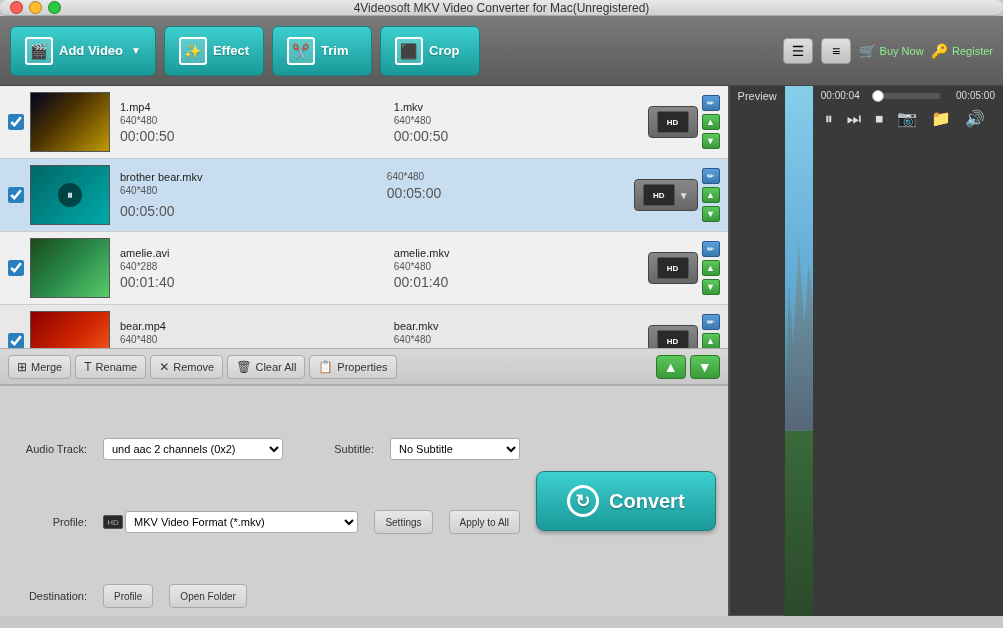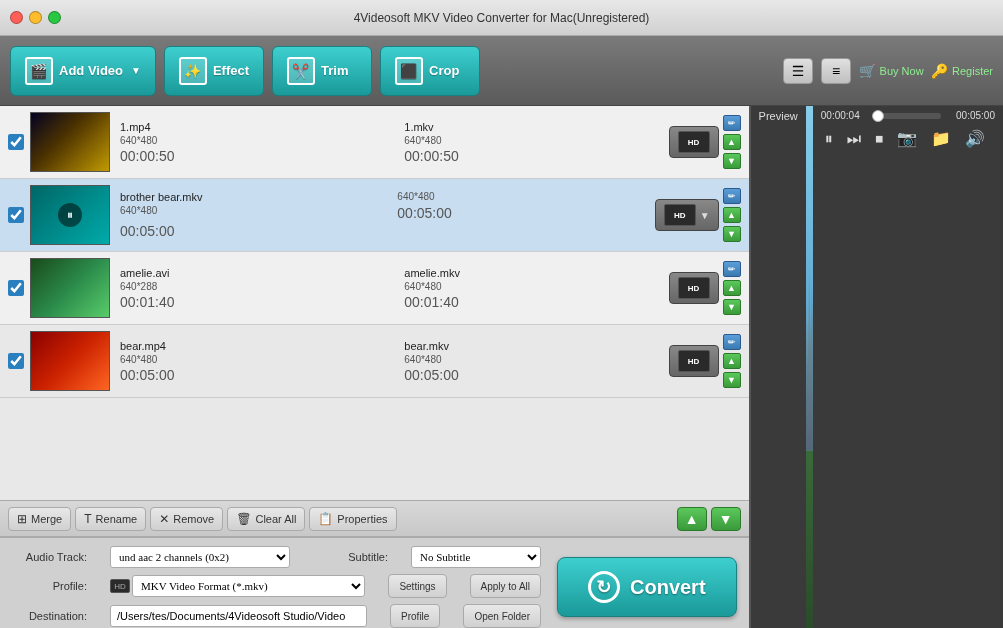--- a/index.html
+++ b/index.html
@@ -6,26 +6,27 @@
     body {
       font-family: -apple-system, 'Helvetica Neue', Arial, sans-serif;
       font-size: 11px;
       background: #c8c8c8;
       width: 1003px;
       height: 628px;
       overflow: hidden;
     }
     .titlebar {
       background: linear-gradient(to bottom, #e8e8e8, #d0d0d0);
-      height: 36px;
+      height: 16px;
       display: flex;
       align-items: center;
       justify-content: center;
       border-bottom: 1px solid #aaa;
       position: relative;
+      border-radius: 7px;
     }
     .titlebar-buttons {
       position: absolute;
       left: 10px;
       display: flex;
       gap: 6px;
       align-items: center;
     }
     .tb-btn {
       width: 13px; height: 13px; border-radius: 50%;
@@ -366,38 +367,38 @@
     }
     .vol-fill {
       height: 100%;
       background: #aaa;
       border-radius: 2px;
       width: 70%;
     }
     .settings-row {
       display: flex;
       align-items: center;
-      gap: 23px;
+      gap: 16px;
+      margin-top: 44px;
     }
     .settings-label {
       color: #333;
       font-size: 11px;
       min-width: 75px;
       text-align: right;
       font-weight: 500;
     }
     .settings-select {
       background: white;
       border: 1px solid #aaa;
       border-radius: 3px;
       padding: 2px 4px;
       font-size: 11px;
       cursor: pointer;
       height: 22px;
-      font-family: Liberation Serif, serif;
     }
     .settings-input {
       background: white;
       border: 1px solid #aaa;
       border-radius: 3px;
       padding: 2px 6px;
       font-size: 11px;
       height: 22px;
       flex: 1;
     }
@@ -661,21 +662,20 @@
             <select class="settings-select" style="flex:1;">
               <option>MKV Video Format (*.mkv)</option>
             </select>
           </div>
           <button class="settings-btn">Settings</button>
           <button class="settings-btn">Apply to All</button>
         </div>
 
         <div class="settings-row">
           <span class="settings-label">Destination:</span>
-          <input type="text" class="settings-input" value="/Users/tes/Documents/4Videosoft Studio/Video" style="">
           <button class="settings-btn">Profile</button>
           <button class="settings-btn">Open Folder</button>
         </div>
       </div>
 
       <div class="right-convert">
         <button class="convert-btn">
           <div class="convert-icon">↻</div>
           <span>Convert</span>
         </button>

